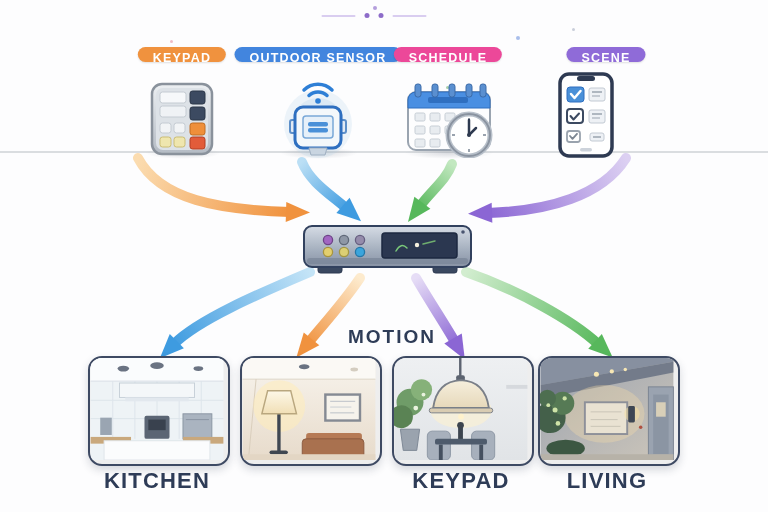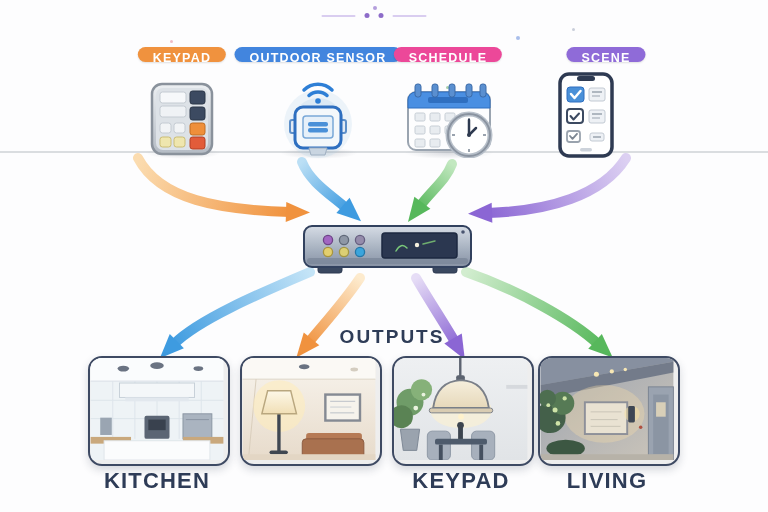--- a/index.html
+++ b/index.html
@@ -249,21 +249,21 @@
       <circle cx="44" cy="32" r="4.6" fill="#dccf74" stroke="#a39743"></circle>
       <circle cx="60" cy="32" r="4.6" fill="#3ba5dc" stroke="#2678a8"></circle>
     </g>
     <rect x="82" y="13" width="75" height="25" rx="3" fill="#2b3750" stroke="#1d2940" stroke-width="1.5"></rect>
     <path d="M96 31 q5 -9 11 -3" fill="none" stroke="#7ac87a" stroke-width="1.5" stroke-linecap="round"></path>
     <circle cx="117" cy="25" r="2.2" fill="#f5f0de"></circle>
     <path d="M123 24 l12 -3" fill="none" stroke="#6fae6f" stroke-width="1.5" stroke-linecap="round"></path>
     <circle cx="163" cy="12" r="1.8" fill="#4a5570"></circle>
   </svg>
 
-  <div class="outputs-text">OUTPUTS</div>
+  <div class="outputs-text">MOTION</div>
 
   <div class="room-card" style="left:88px;">
     <svg width="134" height="102" viewBox="0 0 138 106">
       <rect width="138" height="106" fill="#eef3f6"></rect>
       <rect width="138" height="24" fill="#fafcfd"></rect>
       <ellipse cx="34" cy="11" rx="6" ry="3" fill="#6a7382"></ellipse>
       <ellipse cx="69" cy="8" rx="7" ry="3.5" fill="#6a7382"></ellipse>
       <ellipse cx="112" cy="11" rx="5" ry="2.5" fill="#6a7382"></ellipse>
       <line x1="0" y1="24" x2="138" y2="24" stroke="#d8dfe6"></line>
       <g stroke="#dde4ea" stroke-width="1">

